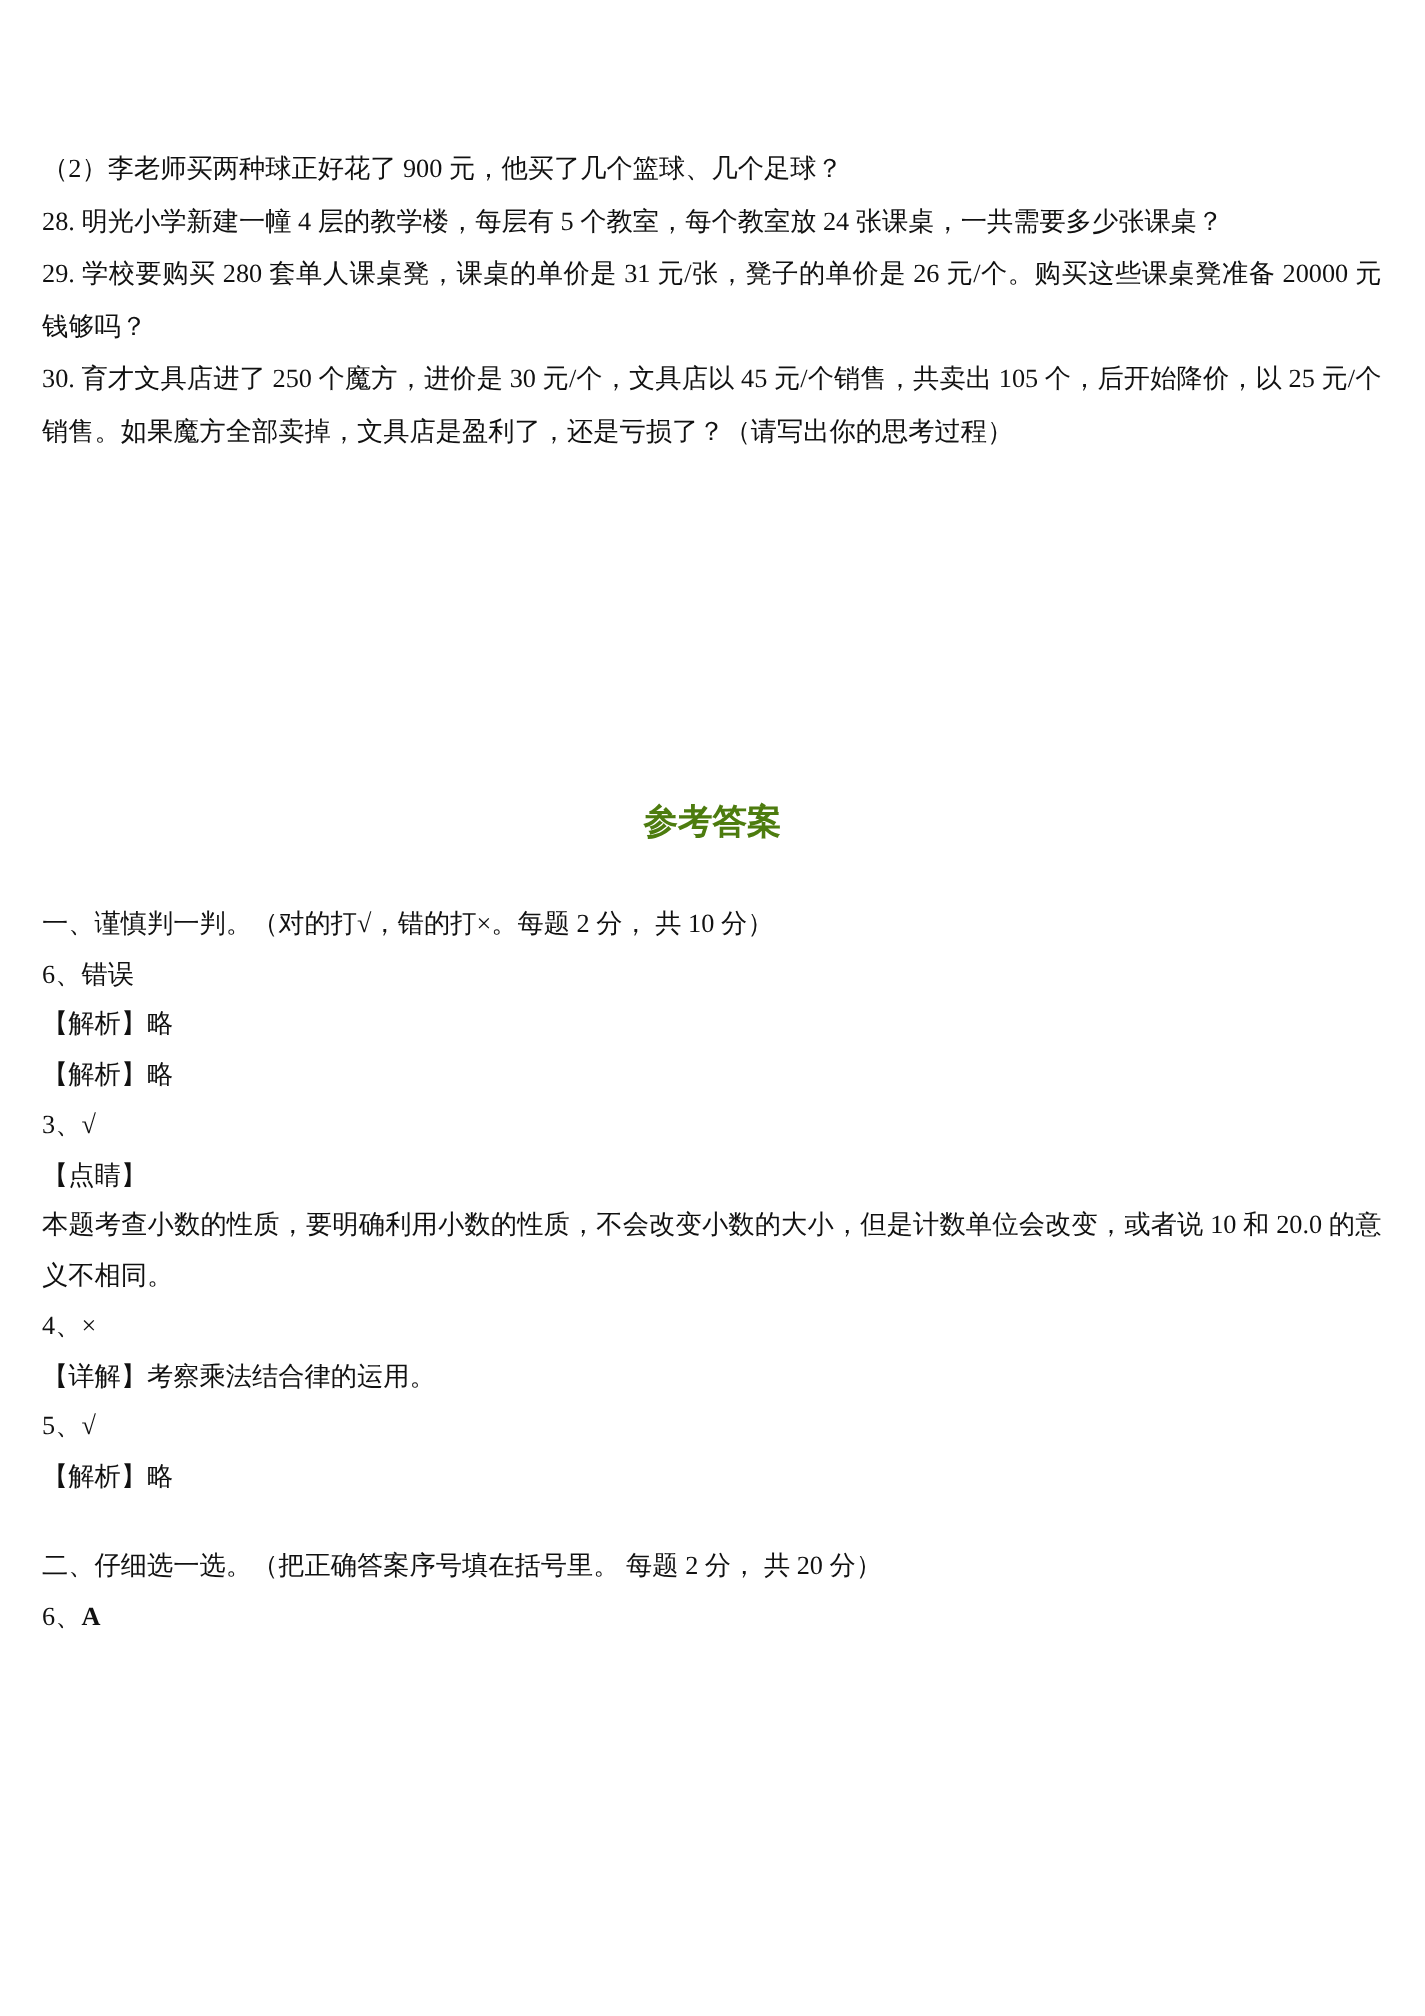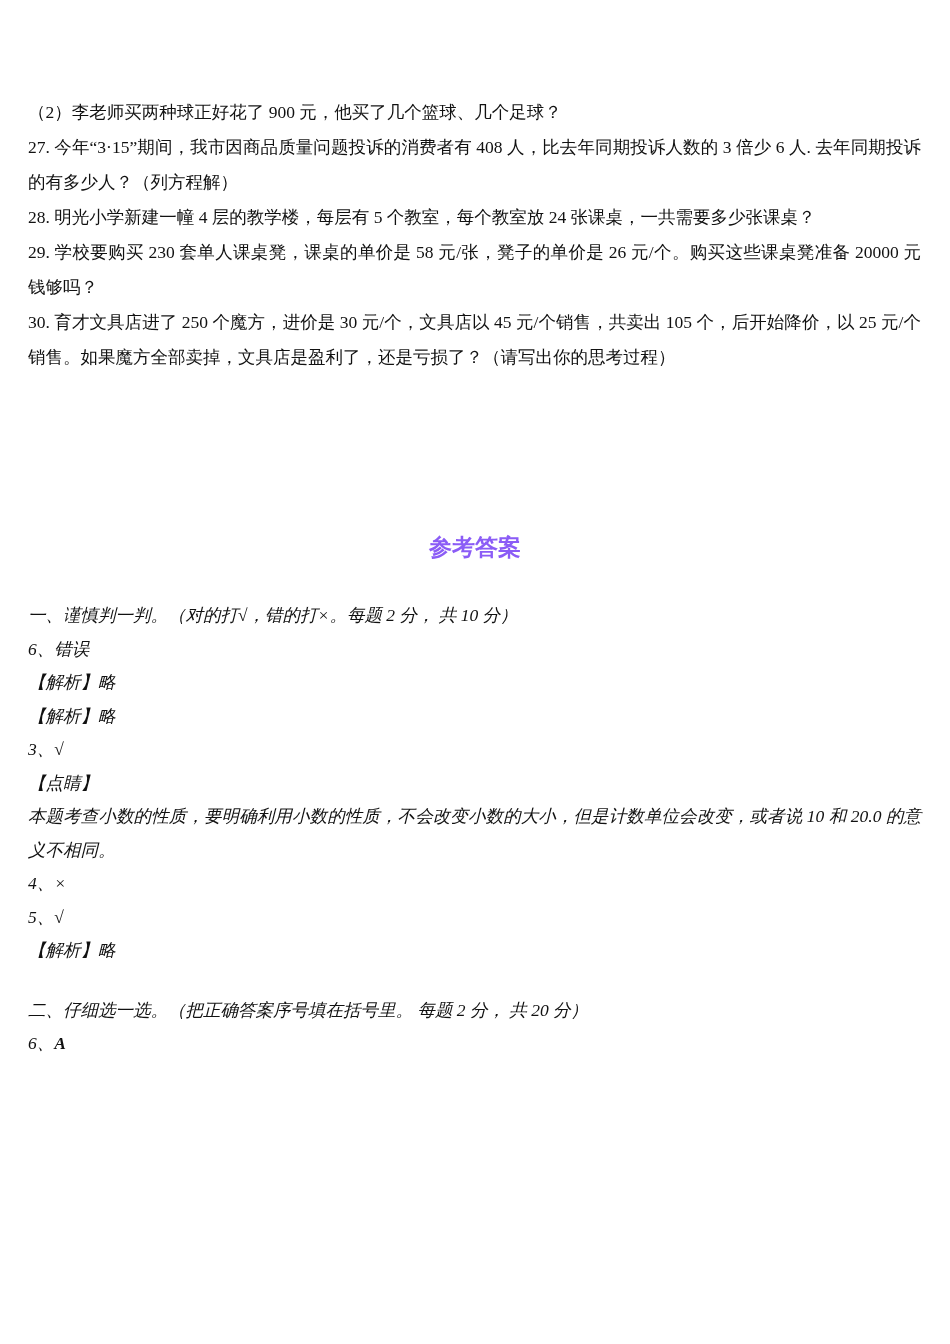--- a/index.html
+++ b/index.html
@@ -30,65 +30,64 @@
   }
   .answer-key-title {
     position: absolute;
     top: 532px;
     left: 0;
     width: 100%;
     margin: 0;
     text-align: center;
     font-size: 23px;
     font-weight: 700;
-    color: #8b5cf6;
+    color: #4d7c0f;
   }
   .answers {
     position: absolute;
     top: 599px;
     left: 28px;
     width: 893px;
     font-size: 17.5px;
     line-height: 33.5px;
     text-align: justify;
-    font-style: italic;
   }
   .answers p {
     margin: 0;
   }
   .answers p.section2-heading {
     margin-top: 26px;
   }
   .bold {
     font-weight: 700;
   }
 </style>
 </head>
 <body>
 
 <div class="page">
 
   <section class="questions">
     <p>（2）李老师买两种球正好花了 900 元，他买了几个篮球、几个足球？</p>
-    <p>27. 今年“3·15”期间，我市因商品质量问题投诉的消费者有 408 人，比去年同期投诉人数的 3 倍少 6 人. 去年同期投诉的有多少人？（列方程解）</p>
     <p>28. 明光小学新建一幢 4 层的教学楼，每层有 5 个教室，每个教室放 24 张课桌，一共需要多少张课桌？</p>
-    <p>29. 学校要购买 230 套单人课桌凳，课桌的单价是 58 元/张，凳子的单价是 26 元/个。购买这些课桌凳准备 20000 元钱够吗？</p>
+    <p>29. 学校要购买 280 套单人课桌凳，课桌的单价是 31 元/张，凳子的单价是 26 元/个。购买这些课桌凳准备 20000 元钱够吗？</p>
     <p>30. 育才文具店进了 250 个魔方，进价是 30 元/个，文具店以 45 元/个销售，共卖出 105 个，后开始降价，以 25 元/个销售。如果魔方全部卖掉，文具店是盈利了，还是亏损了？（请写出你的思考过程）</p>
   </section>
 
   <h1 class="answer-key-title">参考答案</h1>
 
   <section class="answers">
     <p>一、谨慎判一判。（对的打√，错的打×。每题 2 分， 共 10 分）</p>
     <p>6、错误</p>
     <p>【解析】略</p>
     <p>【解析】略</p>
     <p>3、√</p>
     <p>【点睛】</p>
     <p>本题考查小数的性质，要明确利用小数的性质，不会改变小数的大小，但是计数单位会改变，或者说 10 和 20.0 的意义不相同。</p>
     <p>4、×</p>
+    <p>【详解】考察乘法结合律的运用。</p>
     <p>5、√</p>
     <p>【解析】略</p>
     <p class="section2-heading">二、仔细选一选。（把正确答案序号填在括号里。 每题 2 分， 共 20 分）</p>
     <p><span>6、</span><span class="bold">A</span></p>
   </section>
 
 </div>
 
 </body></html>

